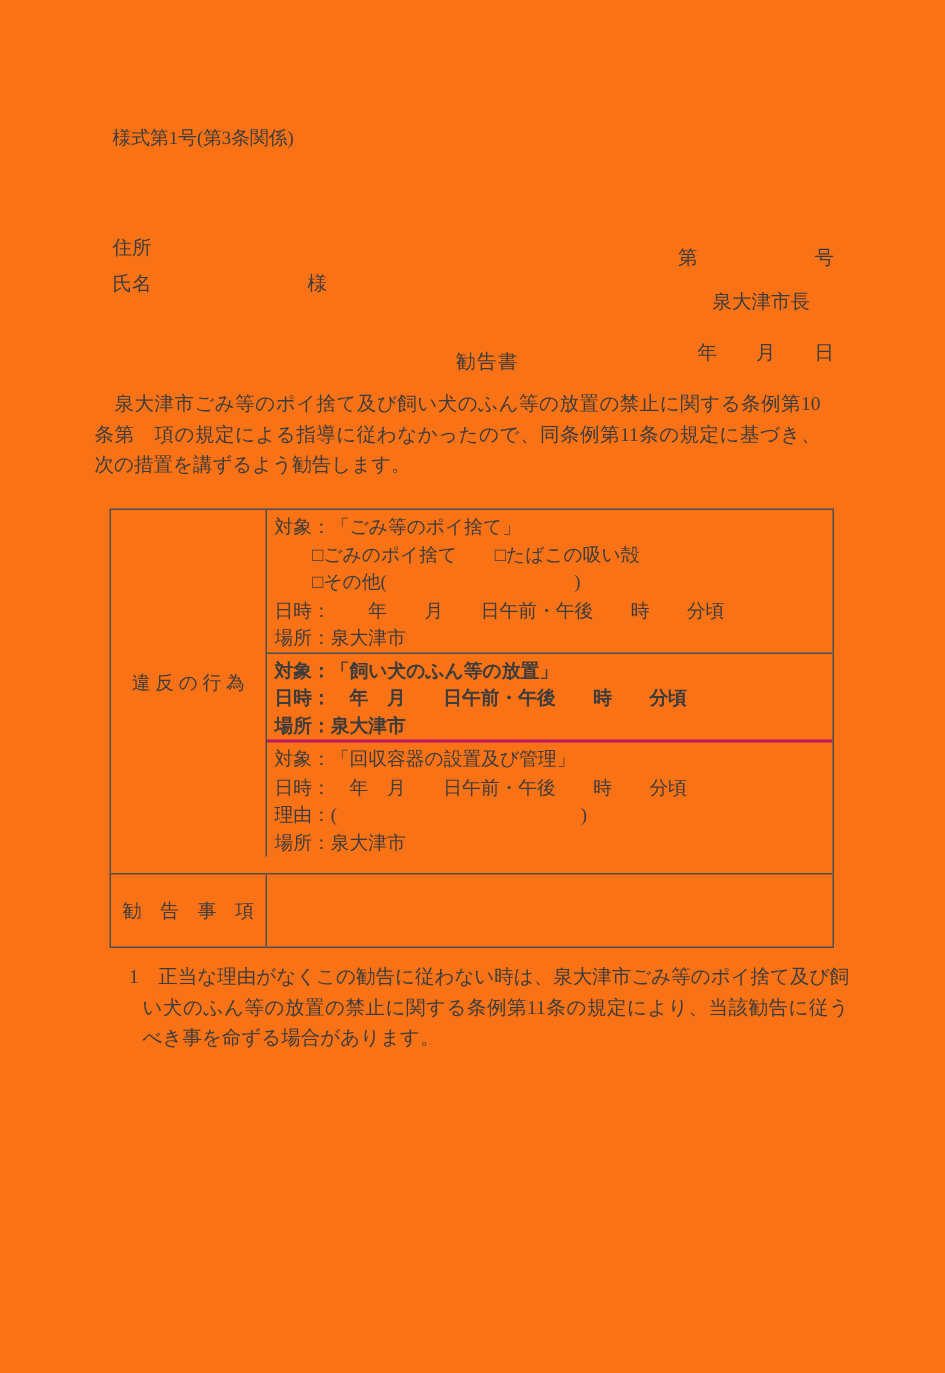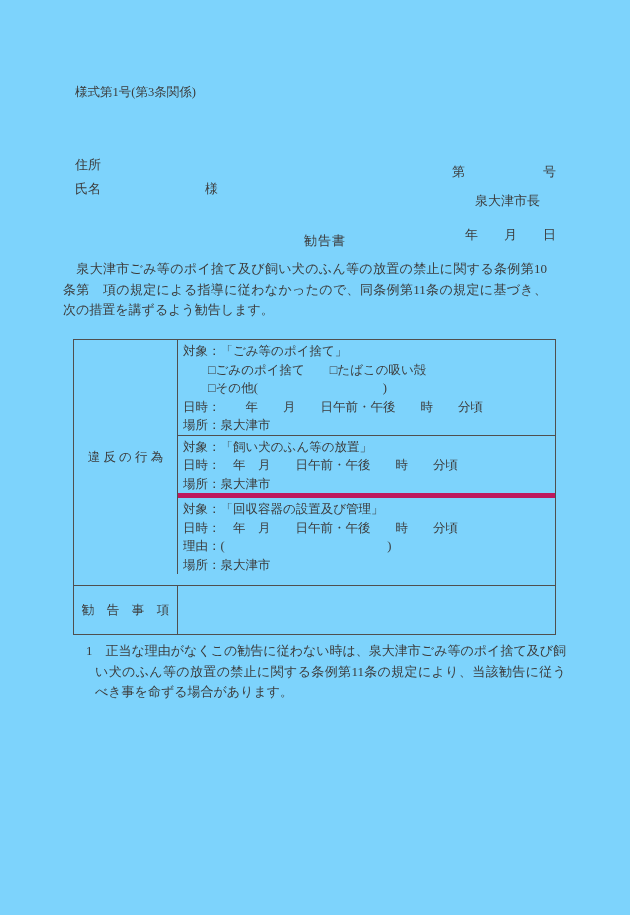--- a/index.html
+++ b/index.html
@@ -1,19 +1,19 @@
 <!DOCTYPE html>
 <html><head>
 <meta charset="utf-8">
 <style>
   html, body { margin:0; padding:0; background:#ffffff; }
   .page {
     position:relative;
     width:630px; height:915px;
-    background:#7dd3fc;
+    background:#f97316;
     color:#3c3c3c;
     font-family:"Liberation Serif","DejaVu Serif",serif;
     font-size:13px;
     overflow:hidden;
   }
   .abs { position:absolute; white-space:pre; }
   .form-id    { left:75px; top:84px;  font-size:12.5px; }
   .hdr-right  { right:74px; top:119px; text-align:right; line-height:21px; }
   .addr       { left:75px; top:156px; }
   .name       { left:75px; top:180px; }
@@ -32,21 +32,21 @@
   .trow { display:flex; }
   .tlabel {
     width:104px; min-width:104px; box-sizing:border-box;
     border-right:1px solid #4f4f4f;
     display:flex; align-items:center; justify-content:center;
     white-space:pre;
   }
   .tcontent { flex:1; display:flex; flex-direction:column; }
   .sect { padding:2px 4px 0 5px; line-height:18.5px; box-sizing:border-box; }
   .sect-1 { min-height:95px; border-bottom:1px solid #4f4f4f; }
-  .sect-2 { min-height:55px; border-bottom:5px solid #be185d; }
+  .sect-2 { min-height:55px; border-bottom:2px solid #be185d;font-weight:bold; }
   .sect-3 { min-height:76px; }
   .sect .line { white-space:pre; }
   .row-rec { border-top:1px solid #4f4f4f; height:48px;margin-top:11px; }
   .rec-cell { flex:1; }
   .note {
     position:absolute; left:86px; top:641px; width:471px;
     padding-left:9px; text-indent:-9px; box-sizing:content-box;
     line-height:20.5px; text-align:justify; white-space:normal;
   }
 </style>

